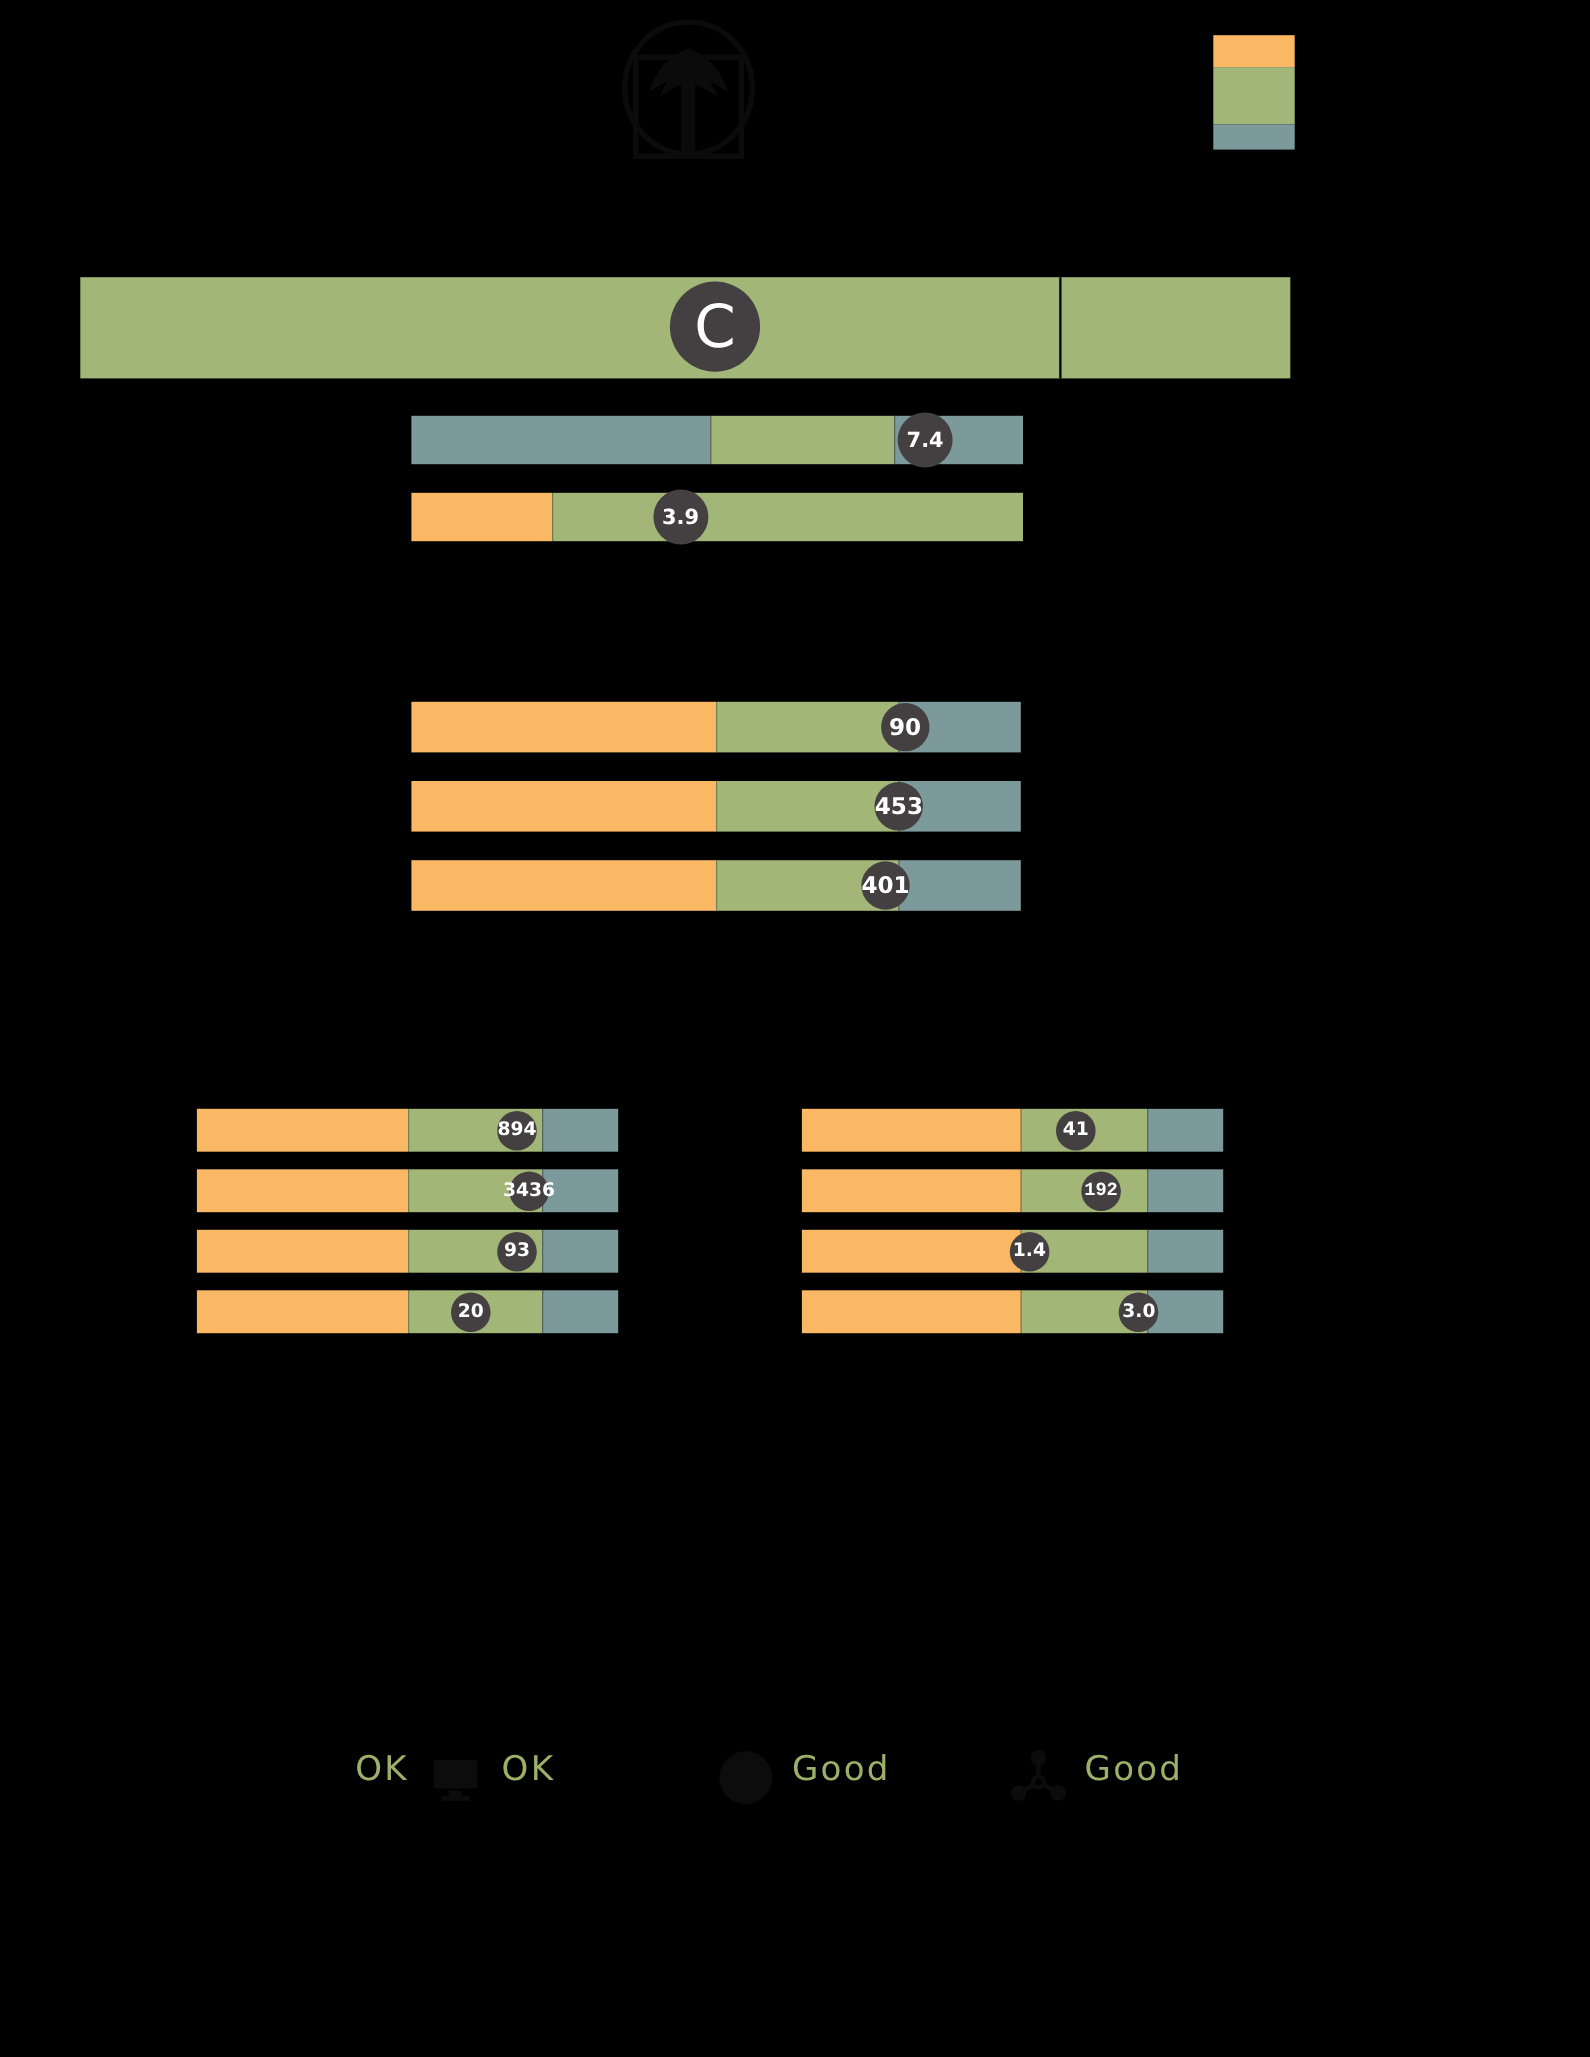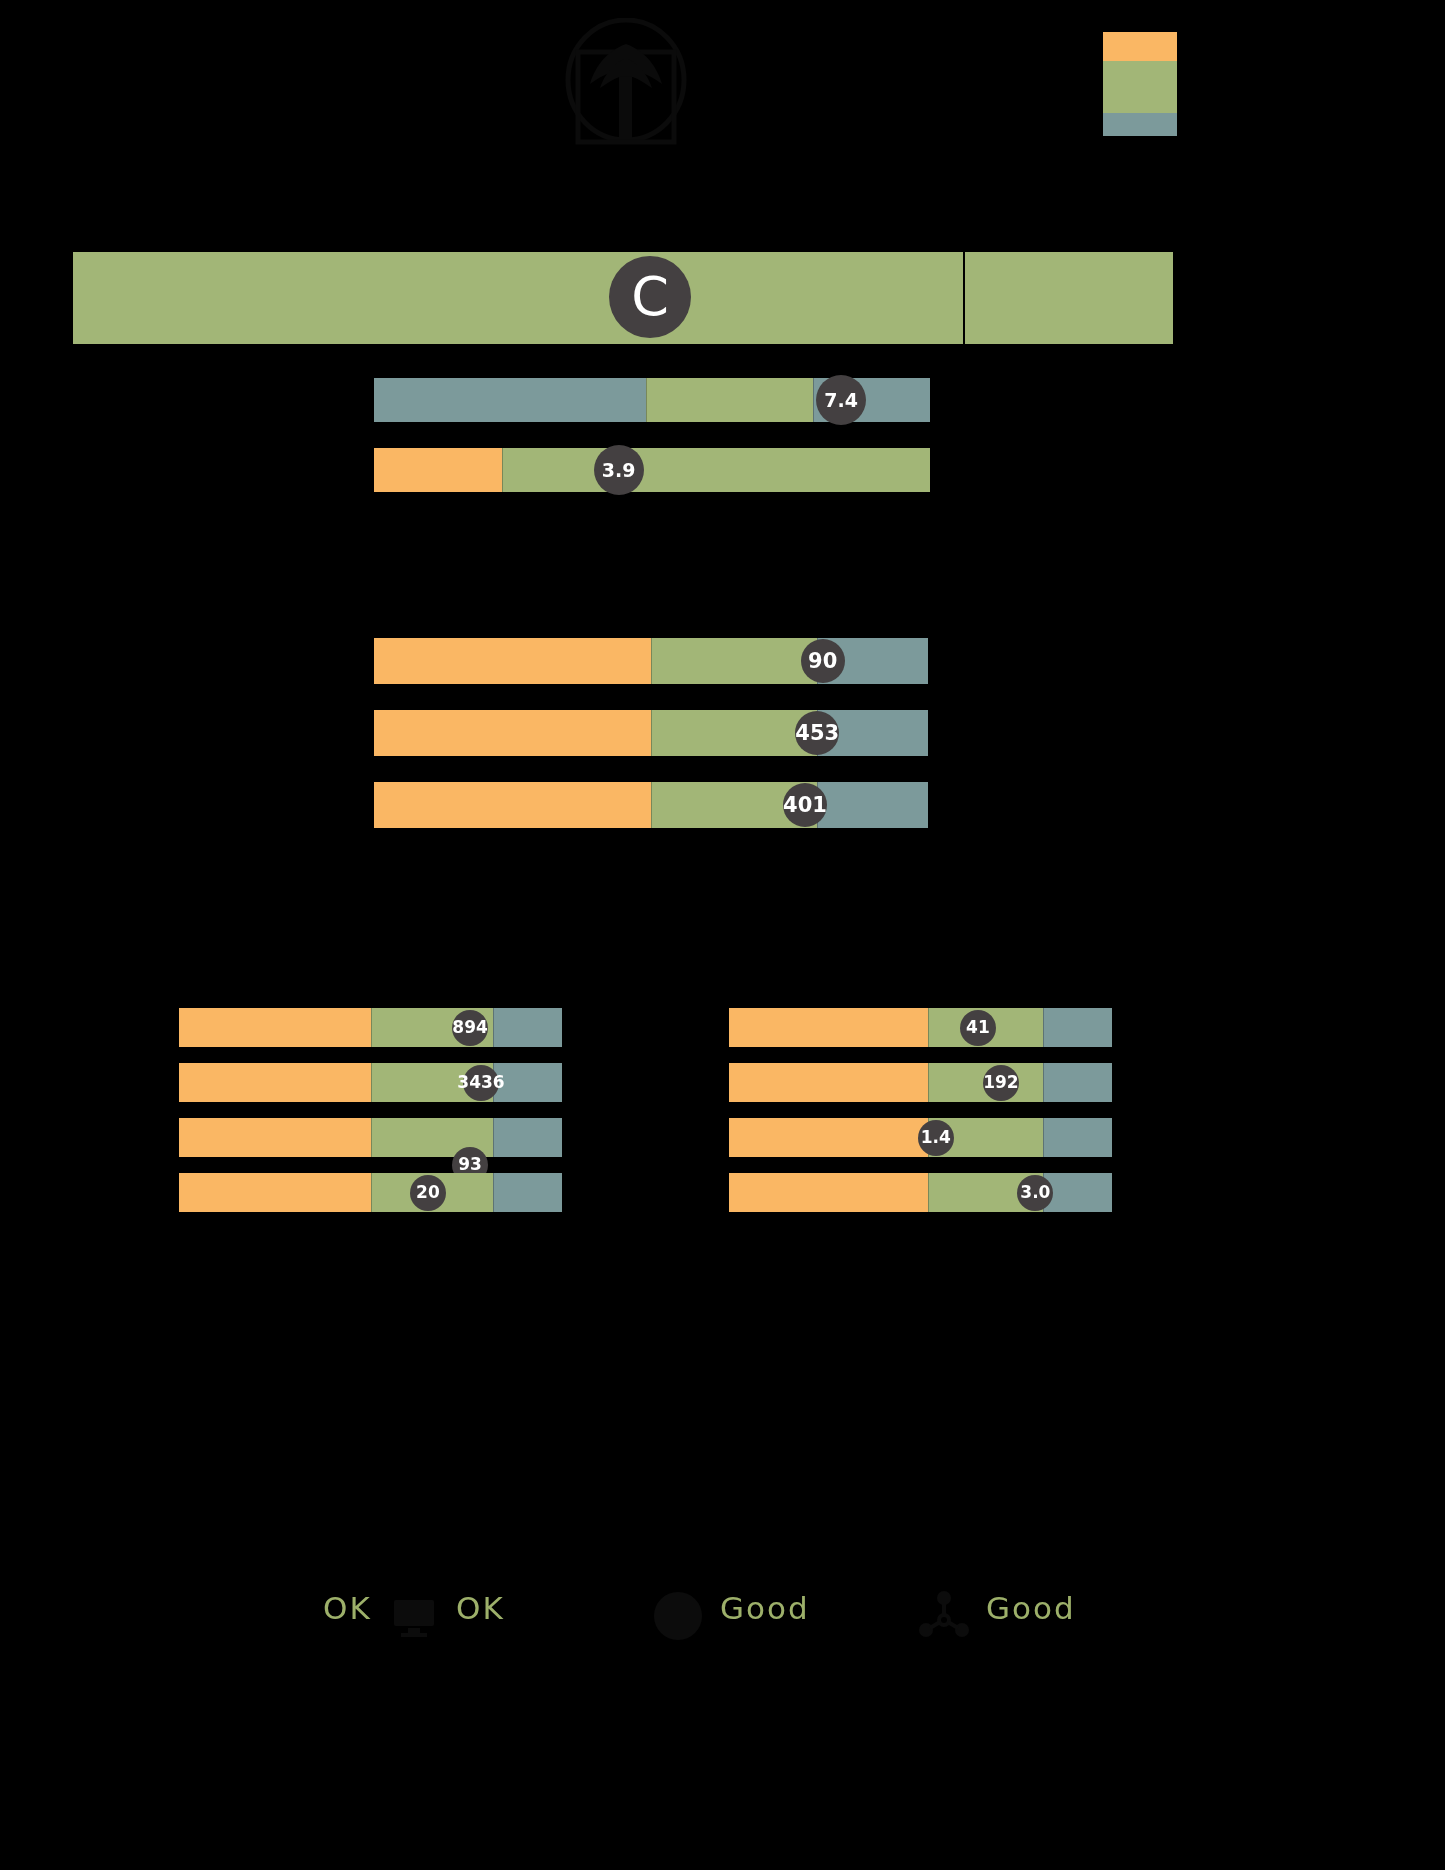--- a/index.html
+++ b/index.html
@@ -177,39 +177,39 @@
         <div class="seg" style="width: 50%; background: rgb(250, 183, 100);"></div>
         <div class="seg" style="width: 32%; background: rgb(162, 182, 119);"></div>
         <div class="seg" style="width: 18%; background: rgb(124, 154, 155);"></div>
       </div>
       <div class="bubble sz-sm" style="left: 481px; top: 1082.5px;">3436</div>
       <div class="bar-row" style="left: 179px; top: 1118px; width: 383px; height: 39px;">
         <div class="seg" style="width: 50%; background: rgb(250, 183, 100);"></div>
         <div class="seg" style="width: 32%; background: rgb(162, 182, 119);"></div>
         <div class="seg" style="width: 18%; background: rgb(124, 154, 155);"></div>
       </div>
-      <div class="bubble sz-sm" style="left: 470.08px; top: 1137.5px; margin-top: 27px;">93</div>
+      <div class="bubble sz-sm" style="left: 470.08px; top: 1137.5px;">93</div>
       <div class="bar-row" style="left: 179px; top: 1173px; width: 383px; height: 39px;">
         <div class="seg" style="width: 50%; background: rgb(250, 183, 100);"></div>
         <div class="seg" style="width: 32%; background: rgb(162, 182, 119);"></div>
         <div class="seg" style="width: 18%; background: rgb(124, 154, 155);"></div>
       </div>
       <div class="bubble sz-sm" style="left: 427.95px; top: 1192.5px;">20</div>
       <div class="bar-row" style="left: 729px; top: 1008px; width: 383px; height: 39px;">
         <div class="seg" style="width: 52%; background: rgb(250, 183, 100);"></div>
         <div class="seg" style="width: 30%; background: rgb(162, 182, 119);"></div>
         <div class="seg" style="width: 18%; background: rgb(124, 154, 155);"></div>
       </div>
       <div class="bubble sz-sm" style="left: 977.95px; top: 1027.5px;">41</div>
       <div class="bar-row" style="left: 729px; top: 1063px; width: 383px; height: 39px;">
         <div class="seg" style="width: 52%; background: rgb(250, 183, 100);"></div>
         <div class="seg" style="width: 30%; background: rgb(162, 182, 119);"></div>
         <div class="seg" style="width: 18%; background: rgb(124, 154, 155);"></div>
       </div>
-      <div class="bubble sz-sm" style="left: 1000.93px; top: 1082.5px;">192</div>
+      <div class="bubble sz-sm" style="left: 1000.93px; top: 1082.5px; font-family: Liberation Mono, monospace;">192</div>
       <div class="bar-row" style="left: 729px; top: 1118px; width: 383px; height: 39px;">
         <div class="seg" style="width: 52%; background: rgb(250, 183, 100);"></div>
         <div class="seg" style="width: 30%; background: rgb(162, 182, 119);"></div>
         <div class="seg" style="width: 18%; background: rgb(124, 154, 155);"></div>
       </div>
       <div class="bubble sz-sm" style="left: 935.82px; top: 1137.5px;">1.4</div>
       <div class="bar-row" style="left: 729px; top: 1173px; width: 383px; height: 39px;">
         <div class="seg" style="width: 52%; background: rgb(250, 183, 100);"></div>
         <div class="seg" style="width: 30%; background: rgb(162, 182, 119);"></div>
         <div class="seg" style="width: 18%; background: rgb(124, 154, 155);"></div>

